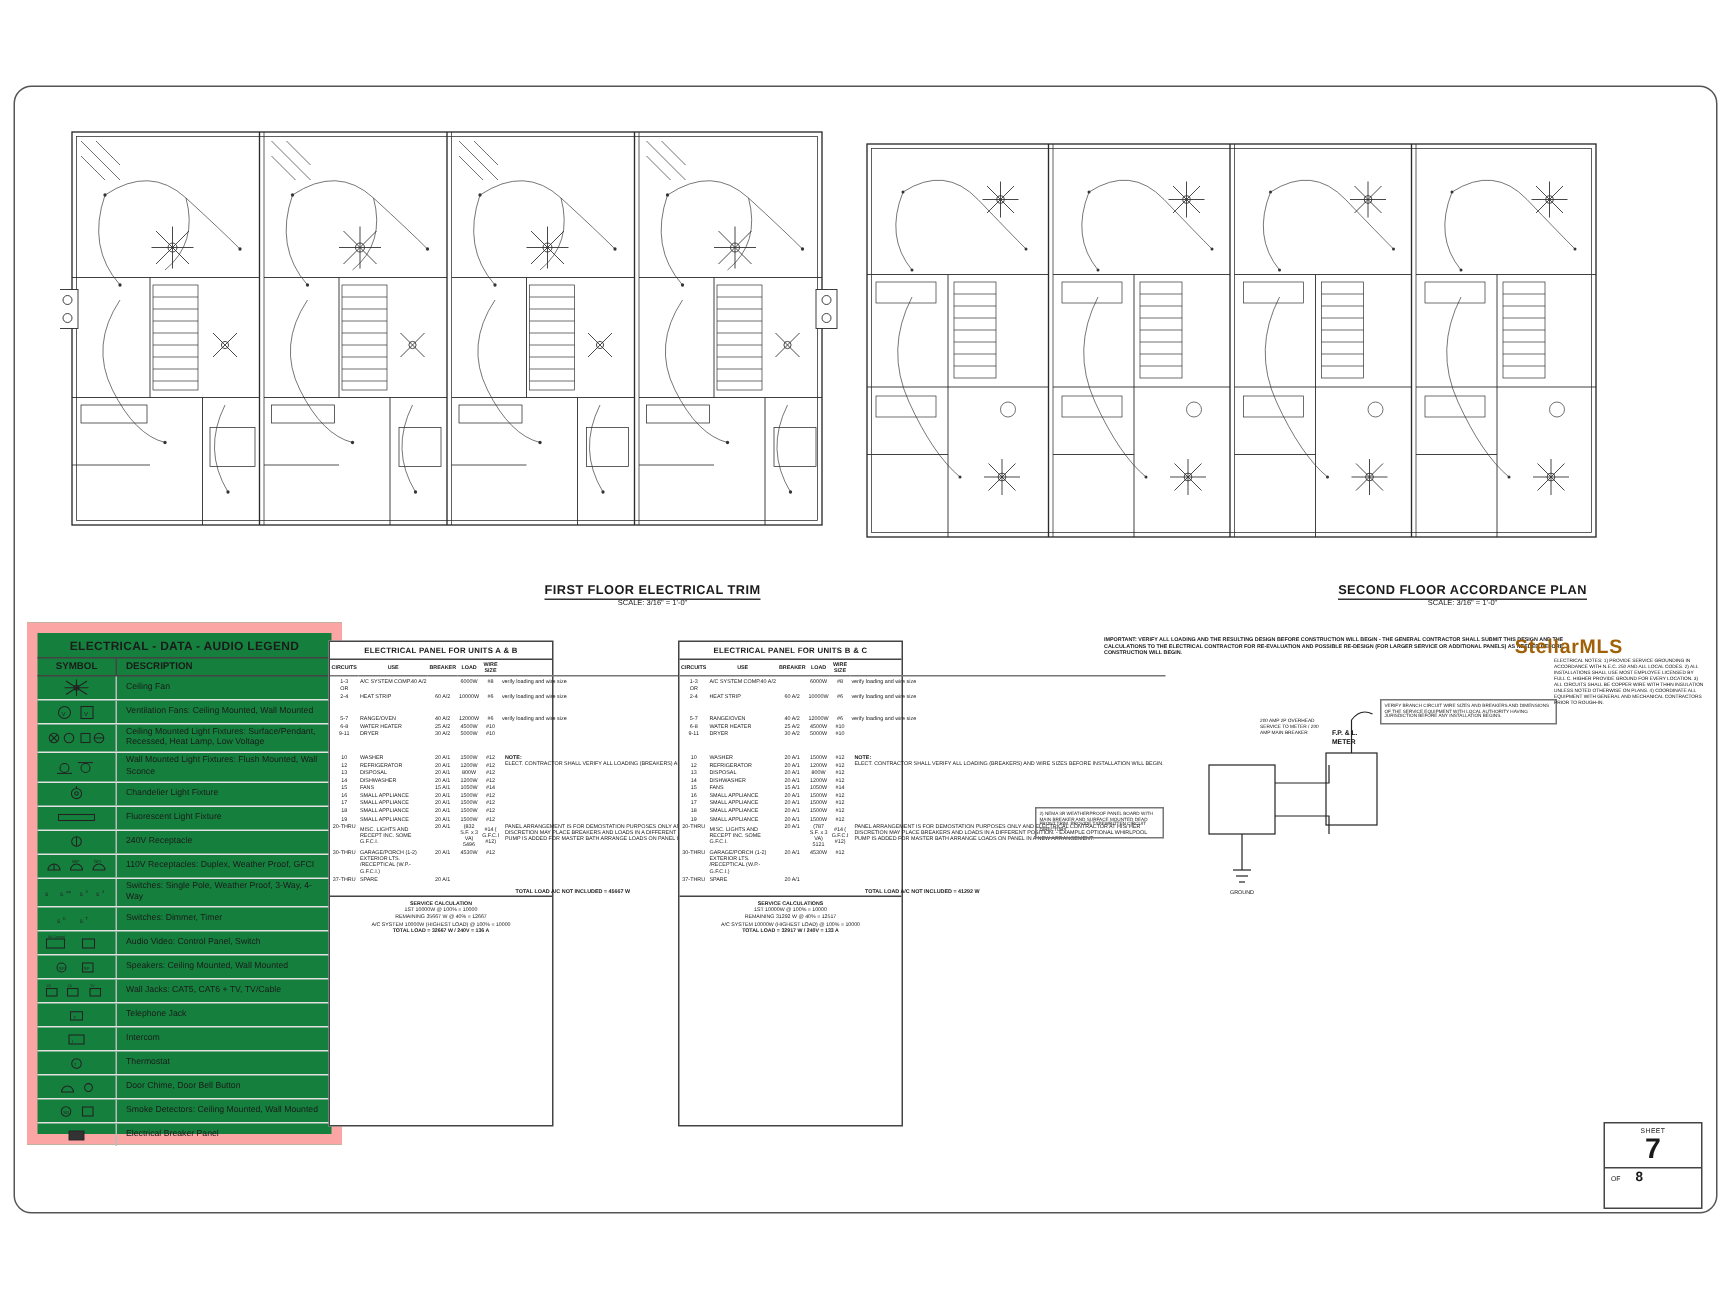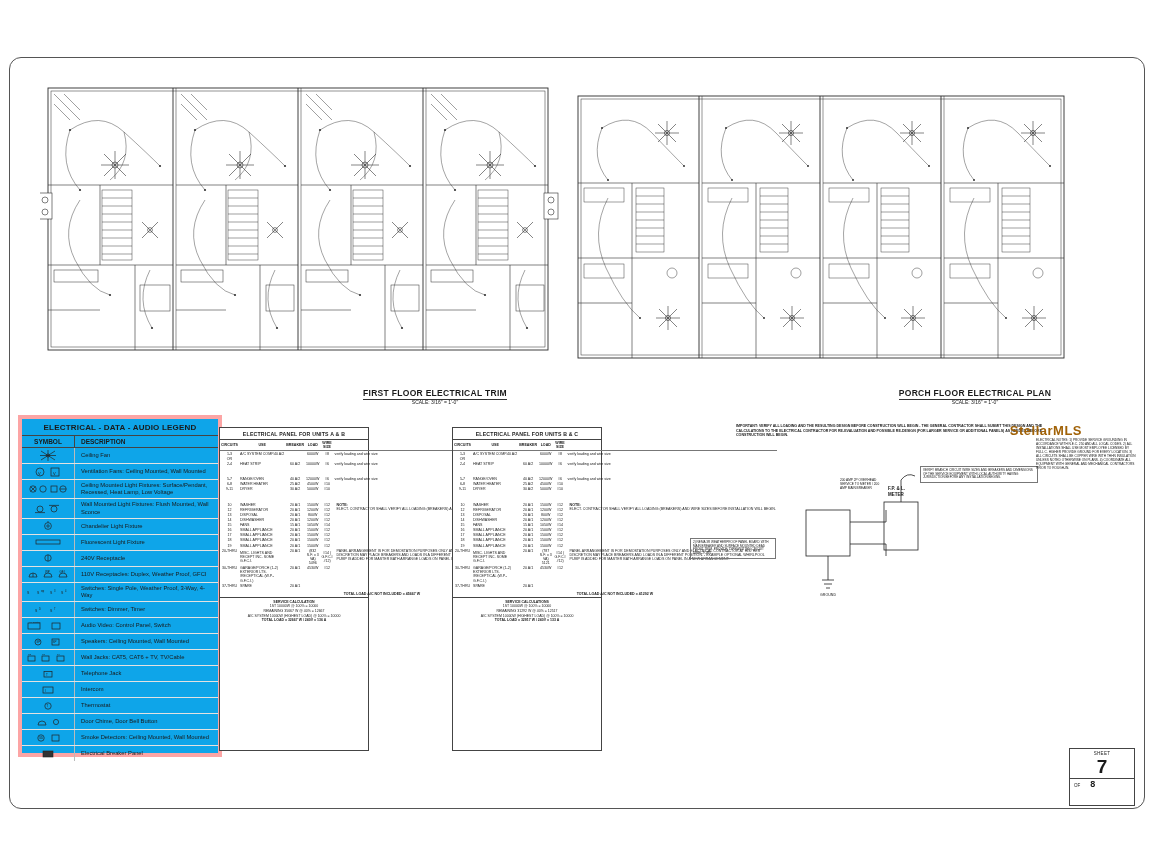--- a/index.html
+++ b/index.html
@@ -8,21 +8,21 @@
   .border-outer{position:absolute;left:9px;top:57px;width:1134px;height:750px;border:1px solid #555;border-radius:12px;}
   .plan-label{position:absolute;font-size:8.5px;font-weight:bold;text-align:center;letter-spacing:.3px;}
   .plan-label .scale{display:block;font-size:5px;font-weight:normal;letter-spacing:0;margin-top:1px;}
   .underline{border-bottom:1px solid #333;padding-bottom:1px;}
 
   
   .plan{position:absolute;}
   .plan svg{display:block;}
 
   
-  .legend{position:absolute;left:18px;top:415px;width:196px;height:334px;border:4px solid #fca5a5;background:#0ea5e9;}
+  .legend{position:absolute;left:18px;top:415px;width:196px;height:334px;border:7px solid #fca5a5;background:#15803d;}
   .legend-title{text-align:center;font-size:8px;font-weight:bold;padding:4px 0 3px;letter-spacing:.2px;}
   .legend-head{display:flex;border-top:1px solid #444;border-bottom:1px solid #444;font-size:6.5px;font-weight:bold;}
   .legend-head .c1{width:52px;text-align:center;padding:2px 0;border-right:1px solid #444;}
   .legend-head .c2{flex:1;padding:2px 0 2px 6px;}
   .legend-row{display:flex;align-items:center;min-height:15px;font-size:5.8px;}
   .legend-row .sym{width:52px;display:flex;align-items:center;justify-content:center;align-self:stretch;border-right:1px solid #bbb;}
   .legend-row .desc{flex:1;padding:2px 3px 2px 6px;line-height:1.25;}
   .legend-row+.legend-row{border-top:1px solid #e2e2e2;}
 
   
@@ -439,21 +439,21 @@
           <circle cx="313" cy="230" r="1"></circle>
         <circle cx="396" cy="40" r="1"></circle>
           <circle cx="478" cy="78" r="1"></circle>
           <circle cx="402" cy="92" r="1"></circle>
           <circle cx="434" cy="230" r="1"></circle>
       </g>
     </svg>
   </div>
 
   <div class="plan-label" style="left:880px;top:388px;width:190px;">
-    <span class="underline">PORCH FLOOR ELECTRICAL PLAN</span>
+    <span class="underline">SECOND FLOOR ACCORDANCE PLAN</span>
     <span class="scale">SCALE: 3/16" = 1'-0"</span>
   </div>
 
   <div class="legend">
     <div class="legend-title">ELECTRICAL - DATA - AUDIO LEGEND</div>
     <div class="legend-head">
       <div class="c1">SYMBOL</div>
       <div class="c2">DESCRIPTION</div>
     </div>
 

